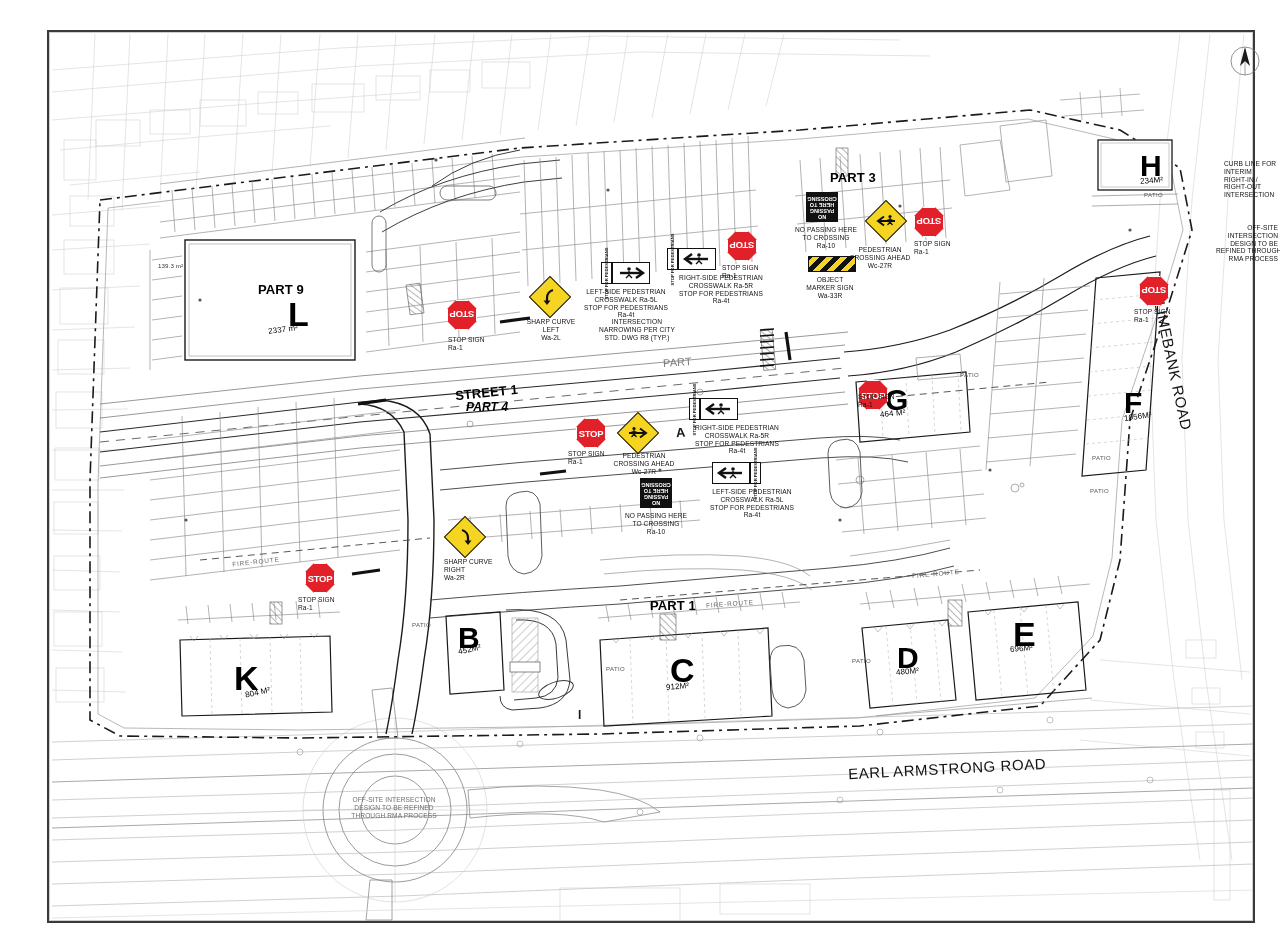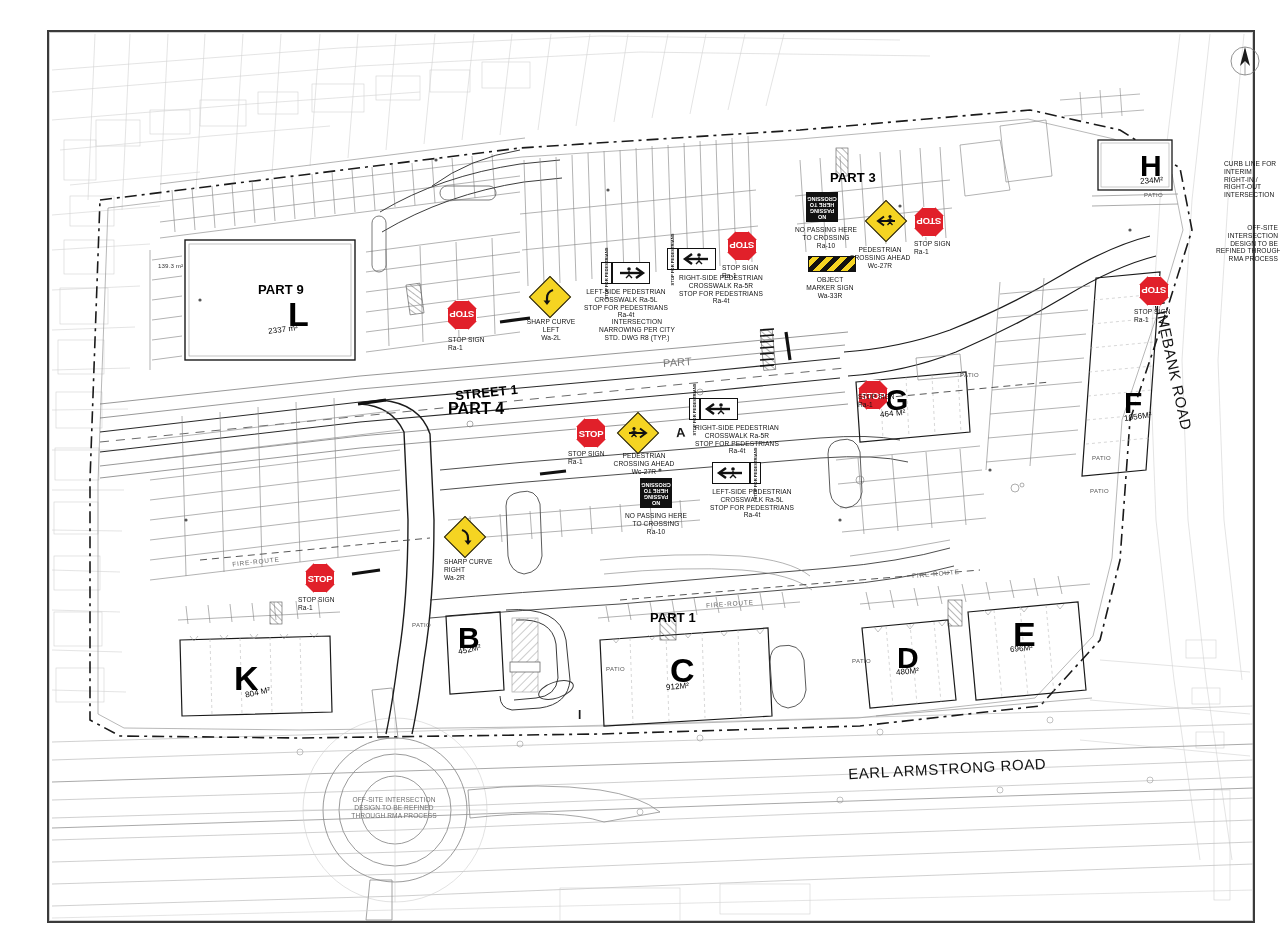--- a/index.html
+++ b/index.html
@@ -707,22 +707,22 @@
   <div class="north" style="left:1228px; top:44px;">
     <svg width="34" height="34" viewBox="0 0 34 34">
       <circle cx="17" cy="17" r="14" fill="none" stroke="#777" stroke-width="0.8"></circle>
       <path d="M17 31 L 17 5" stroke="#777" stroke-width="0.7"></path>
       <path d="M17 3 L 22 22 L 17 17 L 12 22 Z" fill="#1a1a1a"></path>
     </svg>
   </div>
 
   <div class="lbl part-label" style="left:258px; top:282px;">PART 9</div>
   <div class="lbl part-label" style="left:830px; top:170px;">PART 3</div>
-  <div class="lbl part-label" style="left:650px; top:598px;margin-top:12px;">PART 1</div>
-  <div class="lbl part-label" style="left:448px; top:400px; font-size:16px;">PART 4</div>
+  <div class="lbl part-label" style="left:650px; top:598px;">PART 1</div>
+  <div class="lbl part-label" style="left:466px; top:400px; font-size:12px;font-style:italic;">PART 4</div>
   <div class="lbl" style="left:663px; top:356px; font-size:11px; color:#7a7a7a; transform:rotate(-4deg);">PART</div>
 
   <div class="lbl street-label" style="left:455px; top:385px; transform:rotate(-6deg);">STREET 1</div>
 
   <div class="lbl road-label" style="left:1168px; top:300px; transform:rotate(78deg); transform-origin:left top;">LIMEBANK ROAD</div>
 
   <div class="lbl road-label" style="left:848px; top:760px; transform:rotate(-3deg);">EARL ARMSTRONG ROAD</div>
 
   <div class="lbl bldg-letter big" style="left:288px; top:294px;">L</div>
   <div class="lbl bldg-area" style="left:268px; top:325px; transform:rotate(-7deg);">2337 m²</div>

